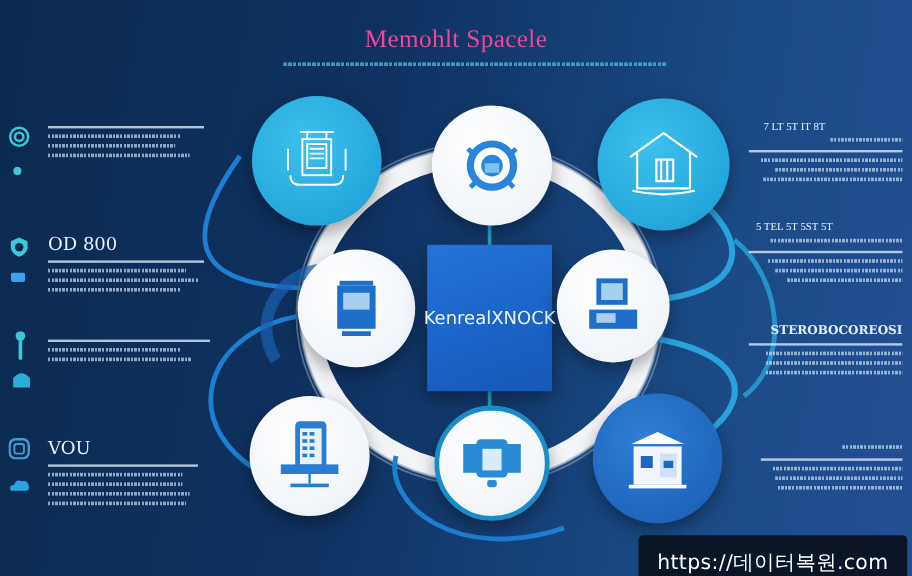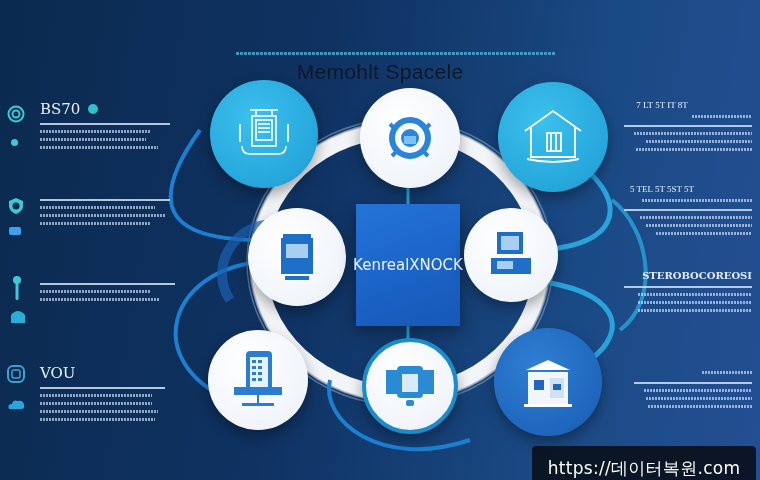--- a/index.html
+++ b/index.html
@@ -5,21 +5,21 @@
   * { box-sizing: border-box; margin: 0; padding: 0; }
   html, body { width: 760px; height: 480px; overflow: hidden; }
   body {
     position: relative;
     font-family: "Liberation Sans", sans-serif;
     background: linear-gradient(100deg, #0b2a4f 0%, #0f3262 40%, #1a4a85 75%, #244f93 100%);
     color: #e6f1ff;
   }
   .title {
     position: absolute; top: 20px; left: 0; width: 760px; text-align: center;
-    font-family: Liberation Sans, sans-serif; font-size: 21px; color: #0f172a; letter-spacing: 0.3px; margin-top: 40px;
+    font-family: Liberation Serif, serif; font-size: 21px; color: #ec4899; letter-spacing: 0.3px;
   }
   .subline { position:absolute; top:52px; height:3px; background: repeating-linear-gradient(90deg,#4fb6dc 0 3px, transparent 3px 4px); opacity:.75; }
 
   
   .side-block { position: absolute; width: 180px; }
   .side-block .heading { font-family: "DejaVu Serif", serif; font-size: 15px; color: #e8f2ff; }
   .side-block .line { height: 3px; margin-top: 5px; background: repeating-linear-gradient(90deg, rgba(200,220,245,.7) 0 2px, transparent 2px 3px); }
   .side-block .line.strong { background: rgba(210,225,245,.85); height: 2px; }
   .right .heading { font-size: 9px; text-align: center; font-family: Liberation Serif, serif; }
   .right .sub { font-size: 10px; text-align: right; color: #e2edfb; margin-top:2px; font-family: "DejaVu Serif", serif; font-weight: bold; }
@@ -81,44 +81,39 @@
       <circle cx="9" cy="9" r="7.5" fill="none" stroke="#3fc7d9" stroke-width="2"></circle>
       <circle cx="9" cy="9" r="3.5" fill="none" stroke="#3fc7d9" stroke-width="2"></circle>
     </svg>
 </div>
 <div class="side-icon" style="left:10px;top:138px;width:8px;height:8px;">
   <svg width="7" height="7">
       <circle cx="3.5" cy="3.5" r="3.5" fill="#3fc7d9"></circle>
     </svg>
 </div>
 <div class="side-block" style="left:40px;top:100px;">
-  <div style="display:flex;align-items:center;gap:8px;">
-    <div class="heading">BS70</div>
-    <svg width="10" height="10">
-        <circle cx="5" cy="5" r="5" fill="#2fc1c8"></circle>
-      </svg>
-  </div>
   <div class="line strong" style="width:130px"></div>
   <div class="line" style="width:110px"></div>
   <div class="line" style="width:106px"></div>
   <div class="line" style="width:118px"></div>
 </div>
 
 <div class="side-icon" style="left:6px;top:196px;width:20px;height:20px;">
   <svg width="18" height="18">
       <path d="M9 1 L16 4 V9 C16 13 12 16 9 17 C6 16 2 13 2 9 V4 Z" fill="#3fc7d9"></path>
       <circle cx="9" cy="9" r="3.5" fill="#0b2a4f"></circle>
     </svg>
 </div>
 <div class="side-icon" style="left:8px;top:226px;width:14px;height:10px;">
   <svg width="12" height="9">
       <rect x="0" y="0" width="12" height="8" rx="2" fill="#3aa2f0"></rect>
     </svg>
 </div>
 <div class="side-block" style="left:40px;top:194px;">
+  <div class="heading">OD 800</div>
   <div class="line strong" style="width:130px"></div>
   <div class="line" style="width:115px"></div>
   <div class="line" style="width:125px"></div>
   <div class="line" style="width:110px"></div>
 </div>
 
 <div class="side-icon" style="left:12px;top:276px;width:10px;height:26px;">
   <svg width="10" height="26">
       <circle cx="5" cy="4" r="4" fill="#3fc7d9"></circle>
       <rect x="3.5" y="6" width="3" height="18" rx="1.5" fill="#3fc7d9"></rect>

